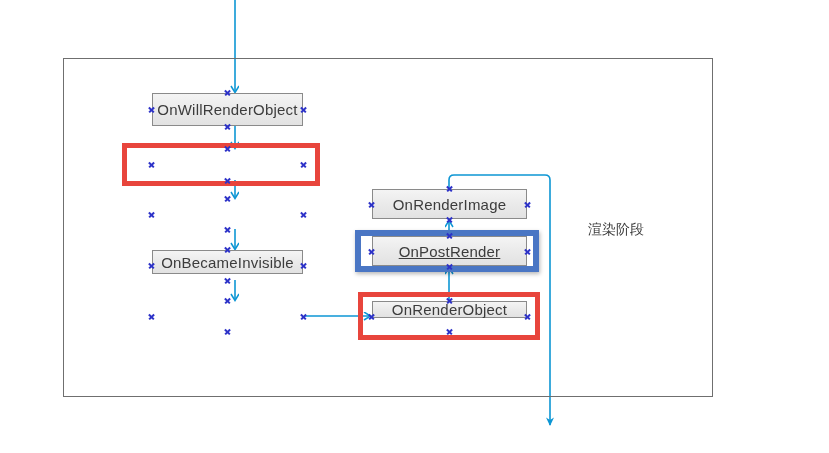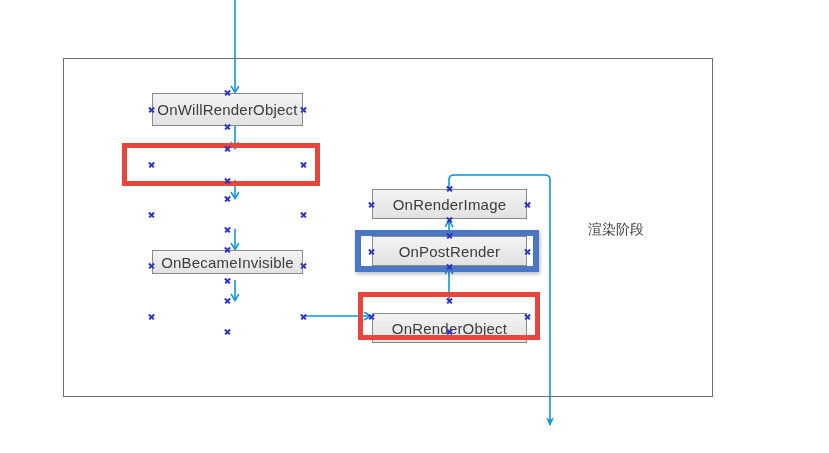--- a/index.html
+++ b/index.html
@@ -137,25 +137,25 @@
 
   <div class="node" style="left:152px; top:250px; width:151px; height:24px;">
     <span class="node-label">OnBecameInvisible</span>
   </div>
 
 
   <div class="node" style="left:372px; top:189px; width:155px; height:30px;">
     <span class="node-label">OnRenderImage</span>
   </div>
 
-  <div class="node" style="left:372px; top:236px; width:155px; height:30px;">
+  <div class="node" style="left:372px; top:236px; width:155px; height:30px;text-decoration:underline;">
     <span class="node-label">OnPostRender</span>
   </div>
 
-  <div class="node" style="left:372px; top:313px; width:155px; height:30px;">
+  <div class="node" style="left:372px; top:301px; width:155px; height:17px;">
     <span class="node-label">OnRenderObject</span>
   </div>
 
   <div class="highlight highlight-red" style="left:122px; top:143px; width:198px; height:43px;"></div>
 
   <div class="highlight highlight-blue" style="left:355px; top:230px; width:184px; height:42px;"></div>
 
   <div class="highlight highlight-red" style="left:358px; top:292px; width:182px; height:48px;"></div>
 
   <div class="anchor" style="left:148px; top:106px;"></div>

